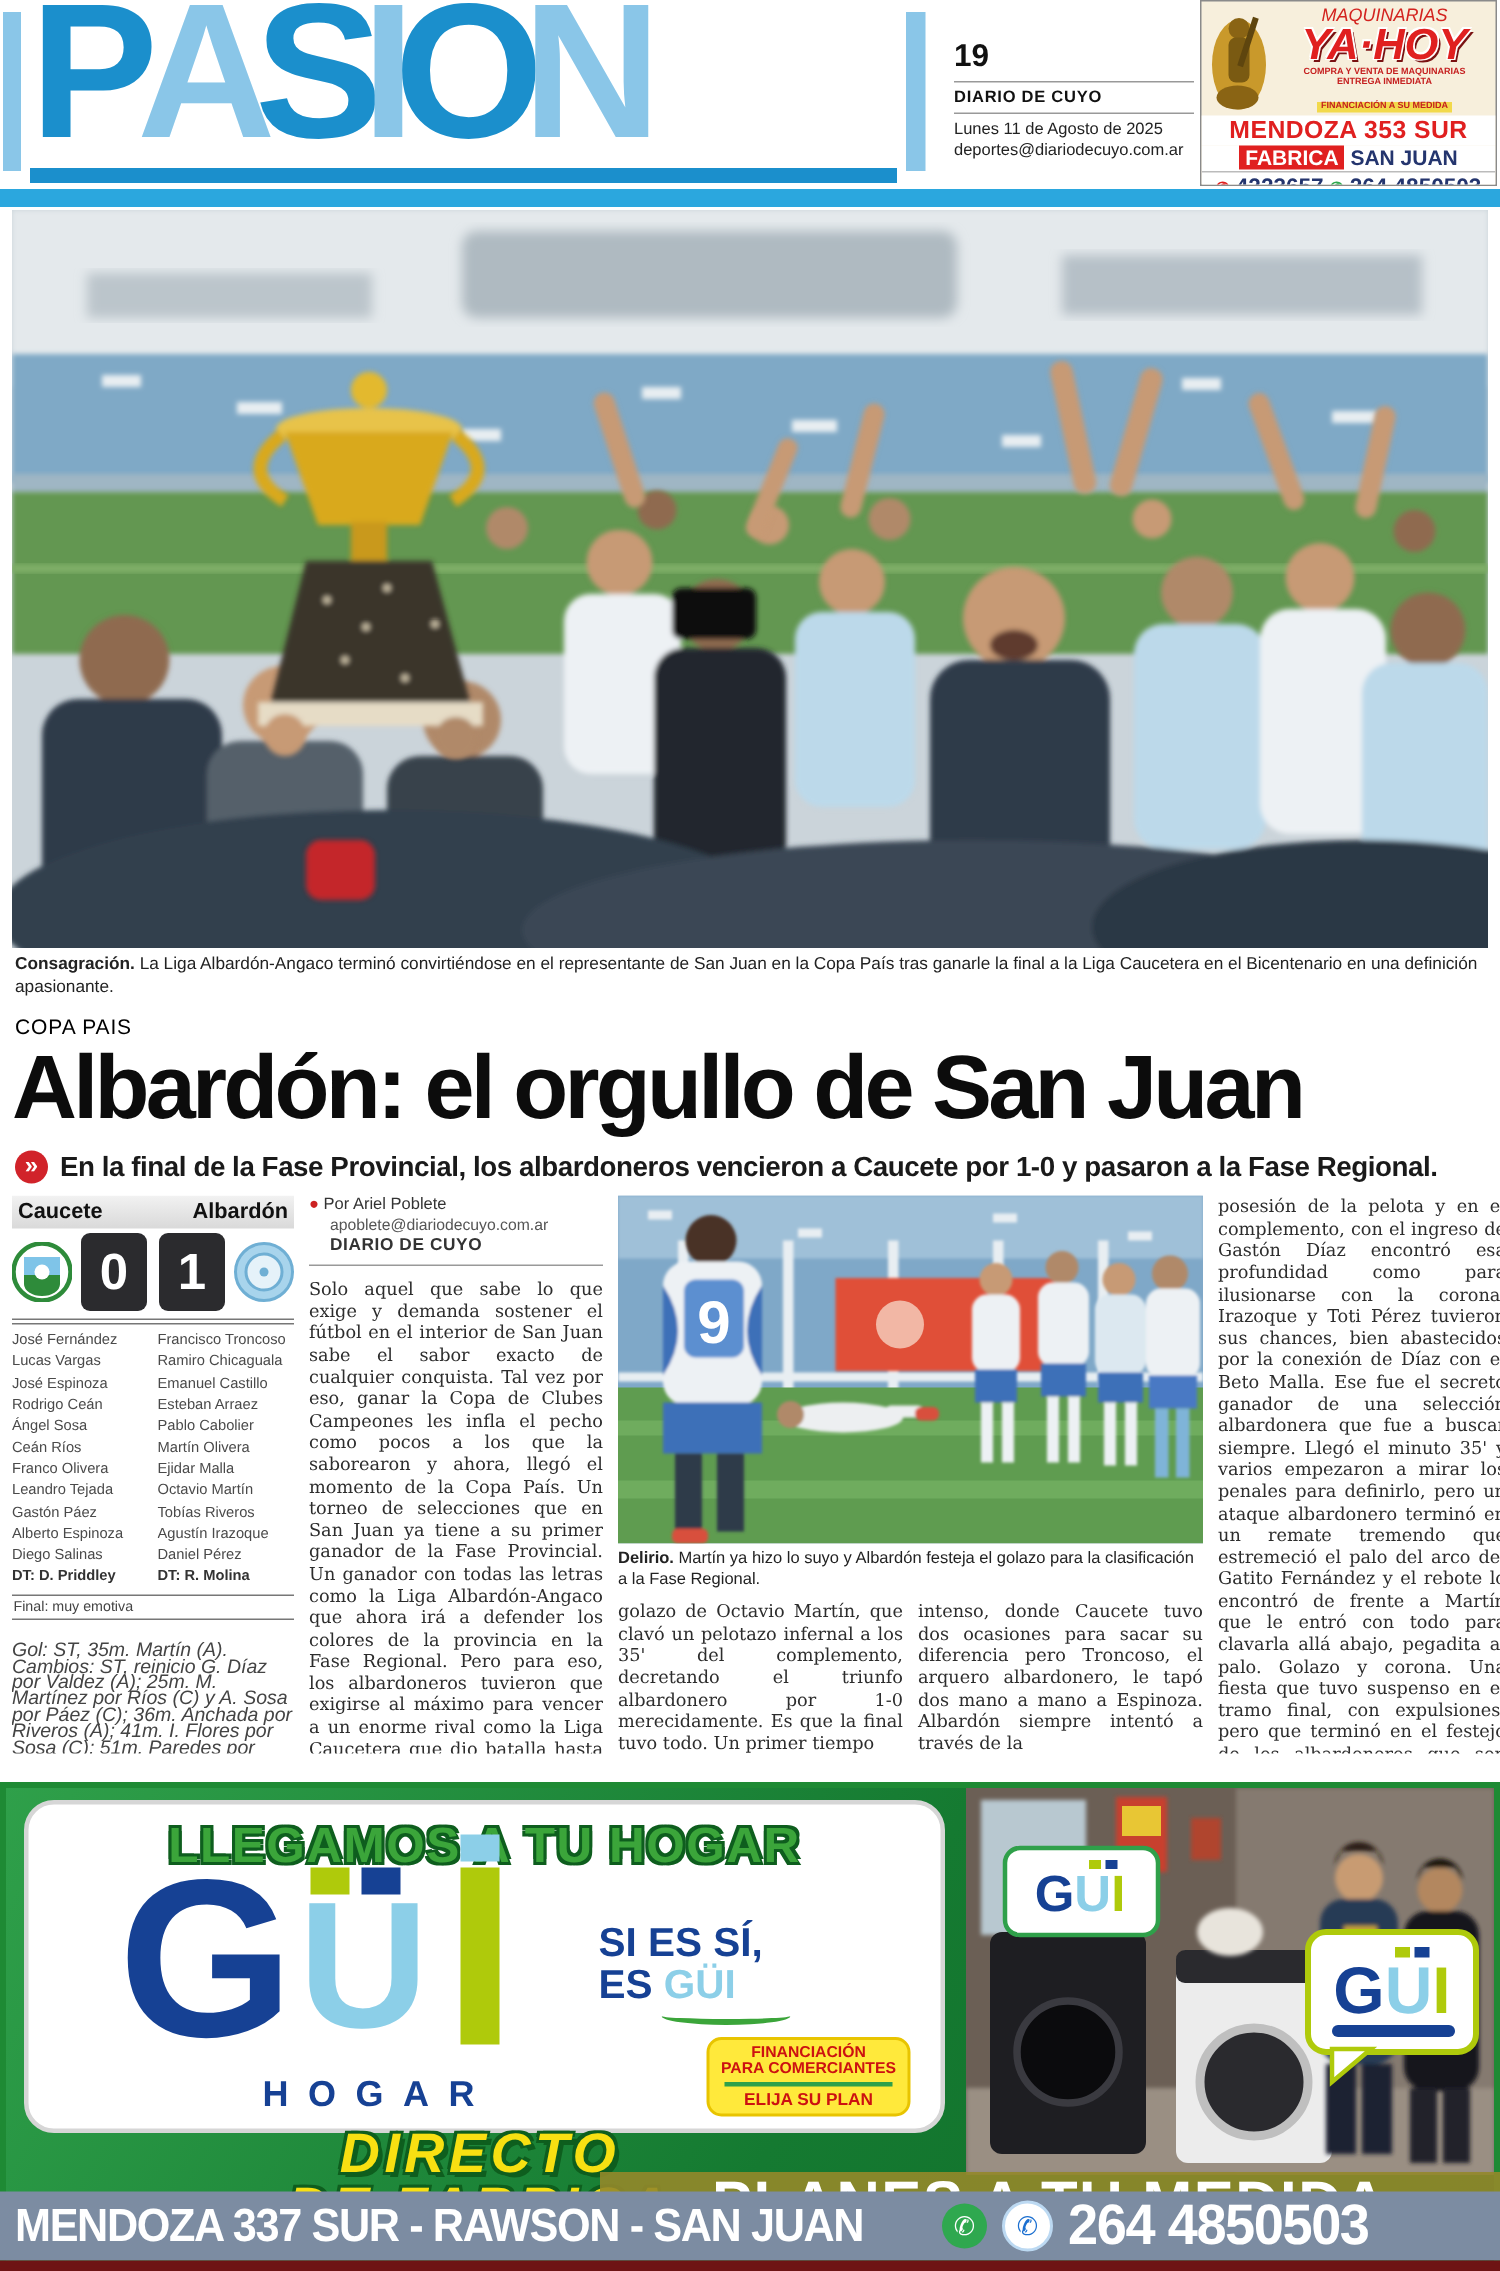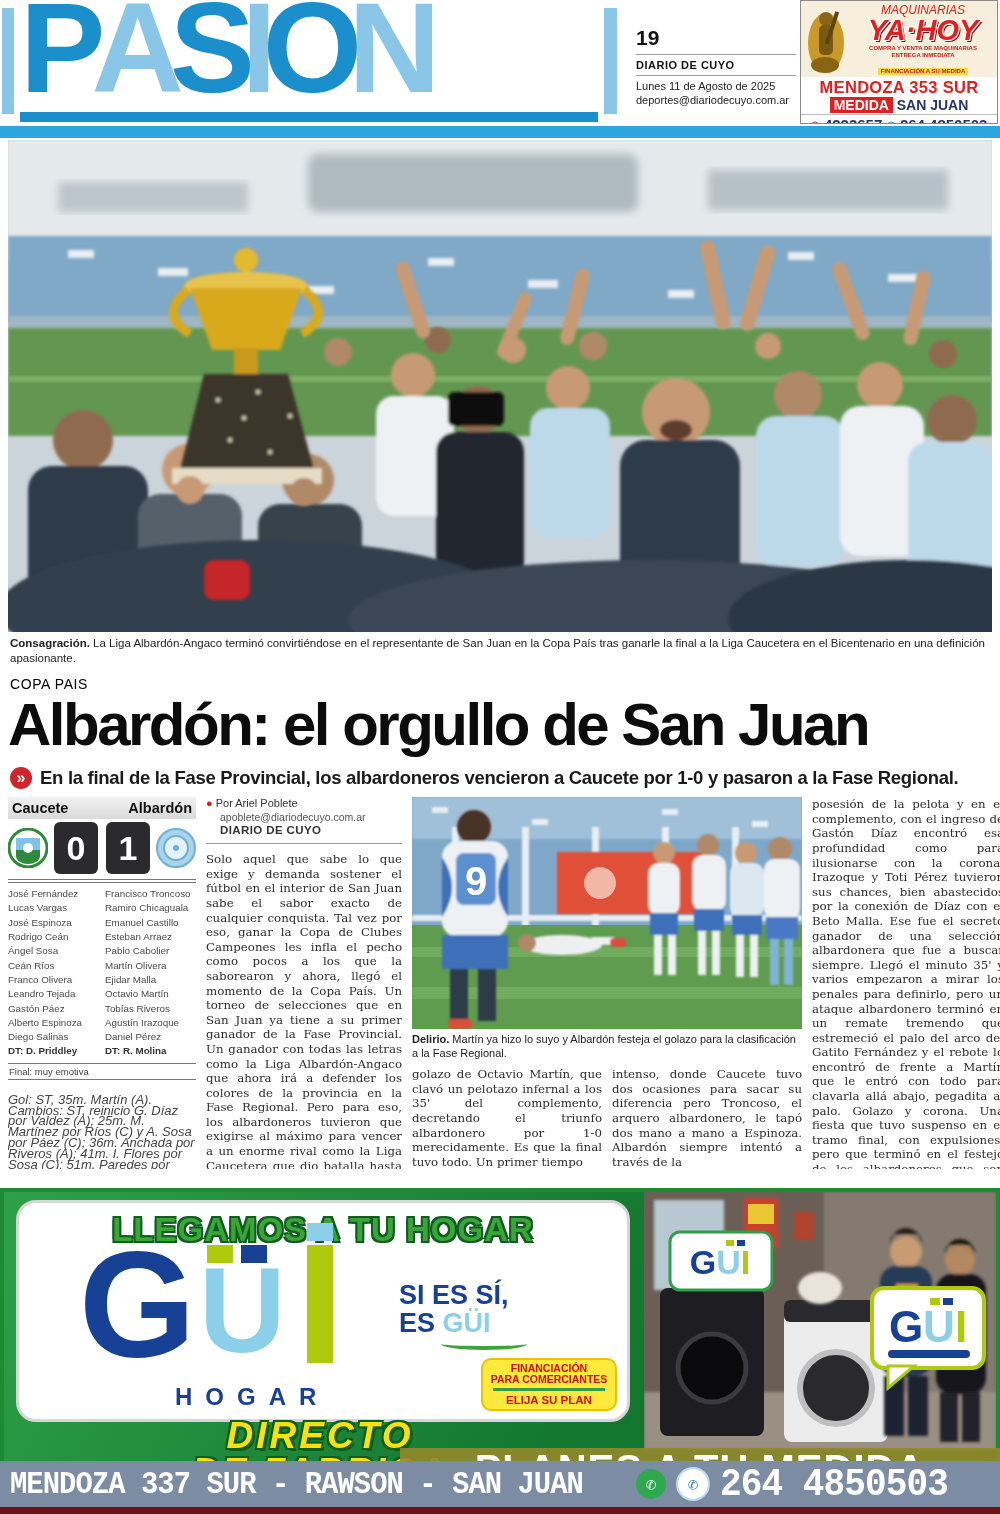--- a/index.html
+++ b/index.html
@@ -107,34 +107,34 @@
   .gui-u{position:absolute;left:120px;top:-2px;font-size:120px;font-weight:700;color:#8CCFE8;}
   .gui-dotL{position:absolute;left:128px;top:2px;width:26px;height:18px;background:#AFCA0B;}
   .gui-dotR{position:absolute;left:162px;top:2px;width:26px;height:18px;background:#164194;}
   .gui-i{position:absolute;left:228px;top:2px;width:26px;height:118px;background:#AFCA0B;}
   .gui-idot{position:absolute;left:228px;top:-20px;width:26px;height:18px;background:#8CCFE8;}
   .gui-hogar{position:absolute;left:96px;top:140px;font-size:24px;font-weight:700;color:#164194;
              letter-spacing:13px;}
   .gui-slogan{margin-left:-40px;margin-top:38px;font-size:27px;font-weight:700;color:#164194;line-height:1.05;}
   .gui-slogan .lt{color:#8CCFE8;}
   .gui-swoosh{width:86px;height:8px;border-bottom:4px solid #3BA53A;border-radius:50%;margin-left:42px;}
-  .ba-badge{position:absolute;right:10px;bottom:8px;width:128px;background:#FFE93B;border:2px solid #E8C400;
+  .ba-badge{position:absolute;right:20px;bottom:8px;width:128px;background:#FFE93B;border:2px solid #E8C400;
             border-radius:10px;text-align:center;padding:3px 2px;}
   .ba-badge .l1{font-size:10.5px;font-weight:700;color:#CC1111;line-height:11px;}
   .ba-badge .grn{border-top:3px solid #2FA04A;margin:3px 8px;}
   .ba-badge .l3{font-size:11.5px;font-weight:700;color:#CC1111;}
   .ba-directo{position:absolute;left:40px;top:230px;width:560px;text-align:center;
               font-size:37px;line-height:36px;font-weight:700;font-style:italic;color:#F8E012;letter-spacing:3px;
               text-shadow:-2px -2px 0 #0E5E1E,2px -2px 0 #0E5E1E,-2px 2px 0 #0E5E1E,3px 3px 0 #0E5E1E;}
   .ba-photo{position:absolute;right:4px;top:4px;width:352px;height:258px;}
   .ba-planes{position:absolute;left:400px;right:0;top:260px;height:42px;background:rgba(148,136,42,.9);
              color:#fff;font-size:40px;font-weight:700;letter-spacing:1px;display:flex;align-items:center;
              justify-content:center;white-space:nowrap;}
   .ba-bar{position:absolute;left:0;right:0;bottom:7px;height:46px;background:#7C8CA2;display:flex;
-          align-items:center;padding:0 10px;gap:10px;font-family:Liberation Mono, monospace;}
+          align-items:center;padding:0 10px;gap:10px;}
   .ba-bar .addr{color:#fff;font-size:31px;font-weight:700;letter-spacing:-1px;display:inline-block;
                 transform:scaleX(.93);transform-origin:left;white-space:nowrap;}
   .ba-bar .ic{width:30px;height:30px;border-radius:50%;display:flex;align-items:center;justify-content:center;
               font-size:17px;flex:0 0 30px;}
   .ba-bar .wa{background:#2FA84F;color:#fff;}
   .ba-bar .ph{background:#fff;color:#1B6FD0;border:2px solid #BCD9F2;}
   .ba-bar .tel{color:#fff;font-size:38px;font-weight:700;letter-spacing:-1px;display:inline-block;
                transform:scaleX(.95);transform-origin:left;white-space:nowrap;}
   .ba-maroon{position:absolute;left:0;right:0;bottom:0;height:7px;background:#6E1414;}
 </style>
@@ -169,21 +169,21 @@
       </svg>
       <div class="ta-head">
         <div class="ta-brand">MAQUINARIAS</div>
         <div class="ta-main">YA·HOY</div>
         <div class="ta-line">COMPRA Y VENTA DE MAQUINARIAS</div>
         <div class="ta-line">ENTREGA INMEDIATA</div>
         <div class="ta-line y">FINANCIACIÓN A SU MEDIDA</div>
       </div>
       <div class="ta-addr">MENDOZA 353 SUR</div>
       <div class="ta-city">
-        <span class="raw">MEDIDA</span>
+        <span class="raw">FABRICA</span>
         <span class="sj">SAN JUAN</span>
       </div>
       <div class="ta-phones">
         <span class="ic-ph">✆</span>
         <span>4223657</span>
         <span class="ic-wa">✆</span>
         <span>264 4850503</span>
       </div>
     </div>
   </div>

